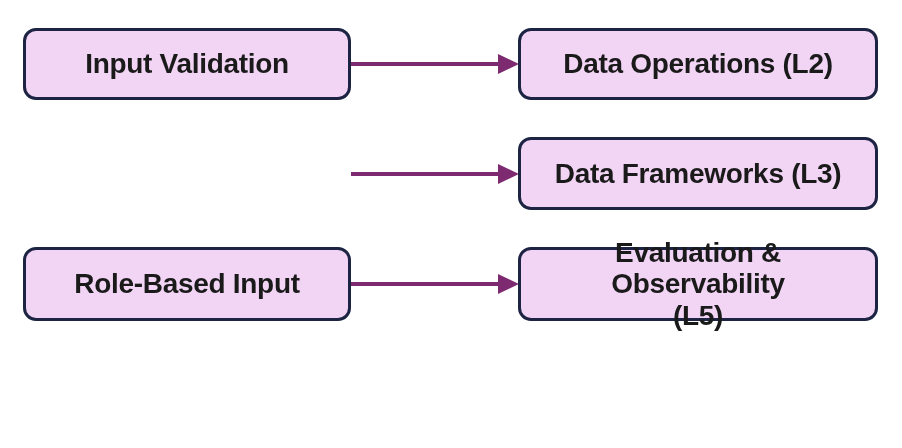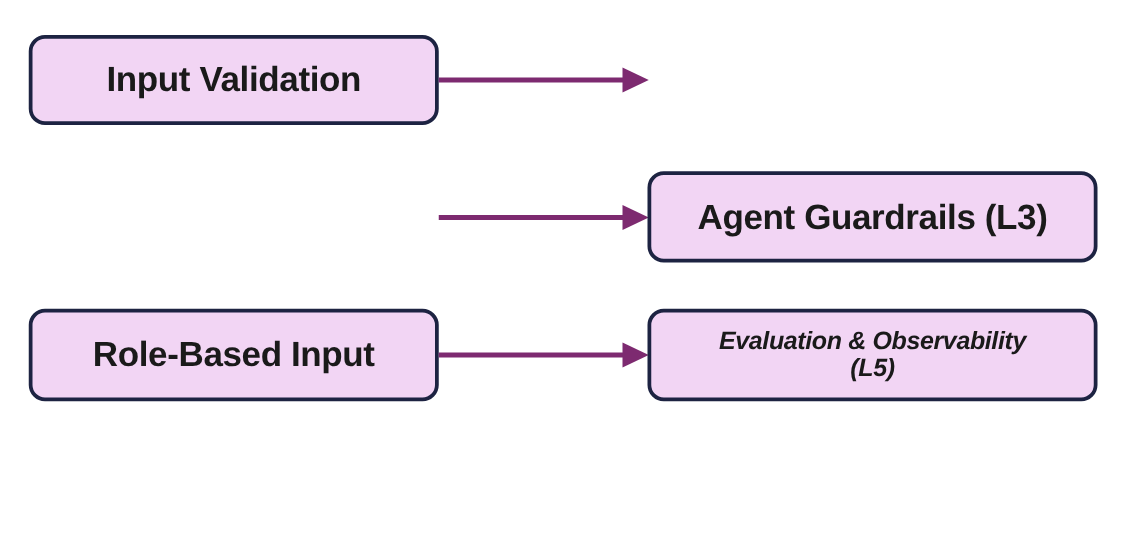--- a/index.html
+++ b/index.html
@@ -38,21 +38,21 @@
     font-weight: 700;
     font-size: 28px;
     letter-spacing: -0.3px;
     line-height: 1.12;
     color: var(--text);
     white-space: pre-line;
     padding: 16px 6px;
   }
   .box.left  { left: 23px;  width: 328px; }
   .box.right { left: 518px; width: 360px; }
-  .row.r3 .box.right { font-size: 20px; font-style: italic; }
+  .row.r3 .box.right { font-size: 28px; }
   .arrow {
     position: absolute;
     left: 351px;
     width: 167px;
     height: 22px;
     top: 50%;
     transform: translateY(-50%);
   }
   .arrow-line {
     position: absolute;
@@ -81,29 +81,32 @@
 <div class="canvas">
 
   <div class="row r1">
     <div class="box left">
       <span>Input Validation</span>
     </div>
     <div class="arrow">
       <div class="arrow-line"></div>
       <div class="arrow-head"></div>
     </div>
+    <div class="box right">
+      <span>Data Operations (L2)</span>
+    </div>
   </div>
 
   <div class="row r2">
     <div class="arrow">
       <div class="arrow-line"></div>
       <div class="arrow-head"></div>
     </div>
     <div class="box right">
-      <span>Agent Guardrails (L3)</span>
+      <span>Data Frameworks (L3)</span>
     </div>
   </div>
 
   <div class="row r3">
     <div class="box left">
       <span>Role-Based Input</span>
     </div>
     <div class="arrow">
       <div class="arrow-line"></div>
       <div class="arrow-head"></div>

